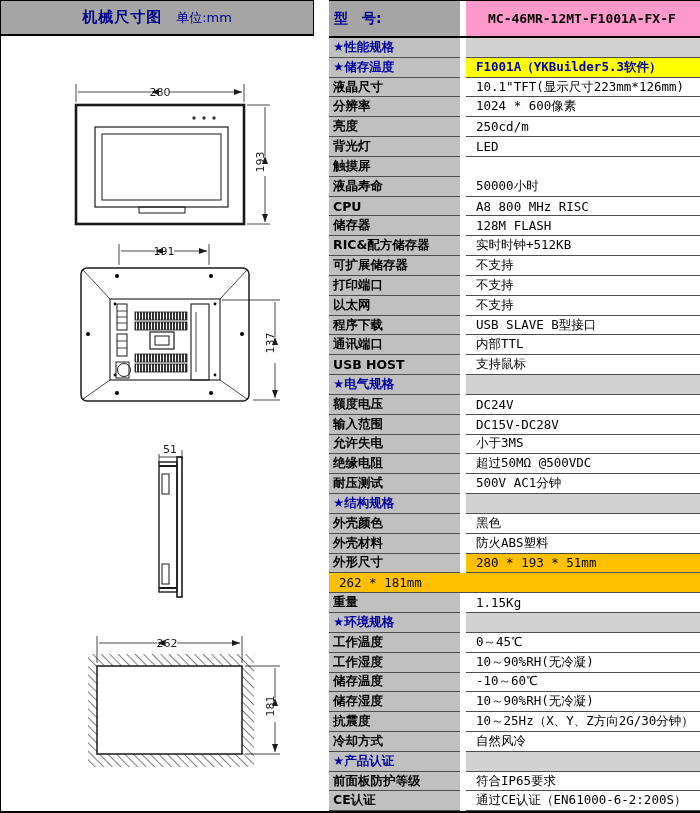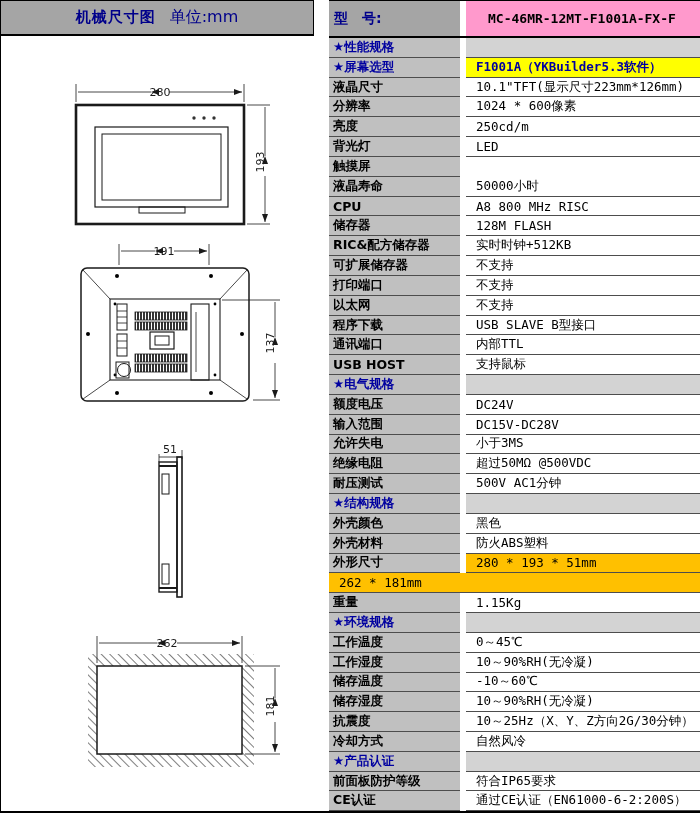--- a/index.html
+++ b/index.html
@@ -6,21 +6,21 @@
   body{width:700px;height:813px;font-family:"DejaVu Sans","Liberation Sans",sans-serif;}
   .app{position:relative;width:700px;height:813px;box-sizing:border-box;background:#fff;
        border-bottom:2px solid #000;}
   
   .left-pane{position:absolute;left:0;top:0;width:314px;height:811px;box-sizing:border-box;
              border-left:1px solid #000;border-right:1px solid #000;background:#fff;}
   .left-title{height:36px;box-sizing:border-box;background:#a5a5a5;
               border-top:1px solid #000;border-bottom:2px solid #000;
               display:flex;align-items:center;justify-content:center;gap:14px;}
   .left-title .t1{color:#00008b;font-weight:bold;font-size:15px;letter-spacing:1px;}
-  .left-title .t2{color:#00008b;font-size:16px;}
+  .left-title .t2{color:#00008b;font-size:13px;}
   .drawing-area{position:absolute;left:16px;top:36px;width:313px;height:775px;background:#fff;}
   svg text{font-family:"DejaVu Sans","Liberation Sans",sans-serif;font-size:11px;fill:#1a1a1a;}
   
   .table-pane{position:absolute;left:329px;top:0;width:383px;height:811px;box-sizing:border-box;
               border-top:1px solid #000;border-right:1px solid #000;
               display:flex;flex-direction:column;background:#fff;}
   .header-row{height:35px;display:flex;border-bottom:2px solid #000;}
   .hlabel{width:131px;box-sizing:border-box;background:#a5a5a5;color:#00008b;font-weight:bold;
           font-size:14px;display:flex;align-items:center;padding-left:5px;margin-right:6px;}
   .hvalue{flex:1;background:#ff99cc;color:#000000;font-weight:bold;
@@ -165,21 +165,21 @@
     <div class="header-row">
       <div class="hlabel">型　号:</div>
       <div class="hvalue">MC-46MR-12MT-F1001A-FX-F</div>
     </div>
     <div class="rows" id="rows">
         <div class="row section">
           <div class="cell label">★性能规格</div>
           <div class="cell value"></div>
         </div>
         <div class="row">
-          <div class="cell label blue">★屏幕选型</div>
+          <div class="cell label blue">★储存温度</div>
           <div class="cell value bg-yellow">F1001A（YKBuilder5.3软件）</div>
         </div>
         <div class="row">
           <div class="cell label">液晶尺寸</div>
           <div class="cell value">10.1"TFT(显示尺寸223mm*126mm)</div>
         </div>
         <div class="row">
           <div class="cell label">分辨率</div>
           <div class="cell value">1024 * 600像素</div>
         </div>

